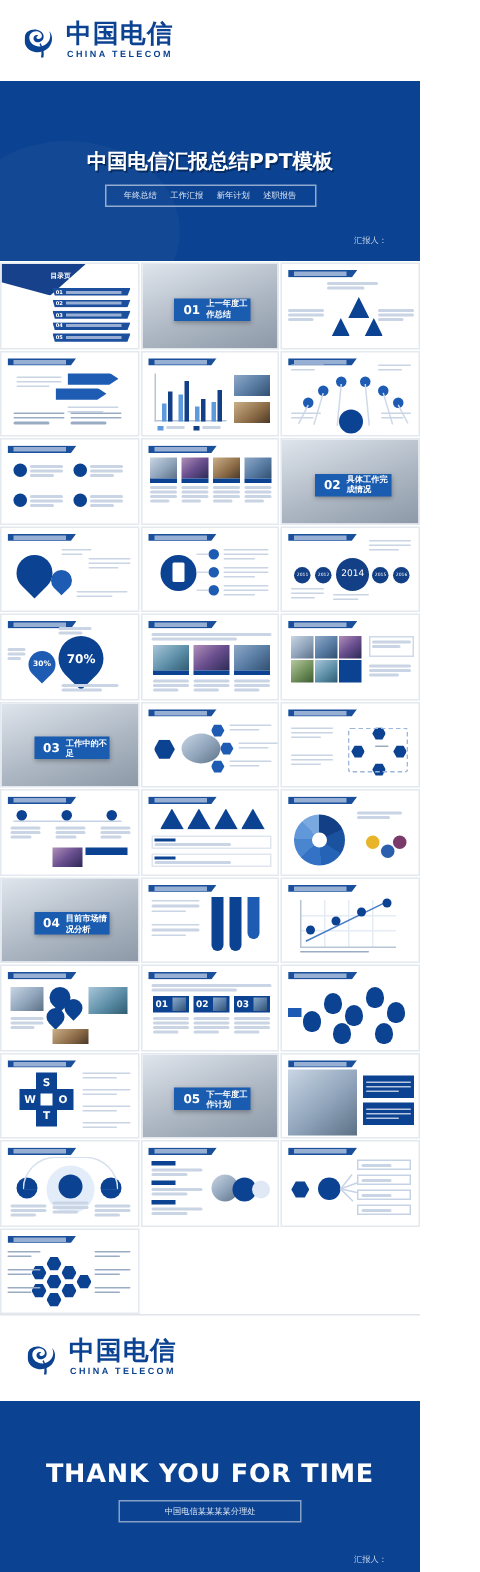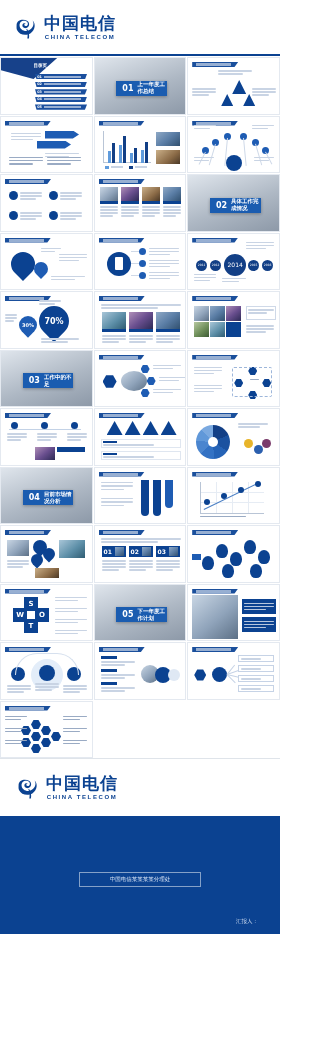--- a/index.html
+++ b/index.html
@@ -120,20 +120,33 @@
           <path d="M20 21 C23 26, 24 31, 23 36 L20.5 36 C21.5 31, 21 26, 19 22 Z" fill="#0b4291"></path>
         </svg>
       </div>
       <div class="logo-text-col">
         <div class="logo-cn">中国电信</div>
         <div class="logo-en">CHINA TELECOM</div>
       </div>
     </div>
   </div>
 
+  <div class="hero">
+    <div class="hero-swoosh"></div>
+    <div class="hero-inner">
+      <div class="hero-title">中国电信汇报总结PPT模板</div>
+      <div class="hero-sub">
+        <span>年终总结</span>
+        <span>工作汇报</span>
+        <span>新年计划</span>
+        <span>述职报告</span>
+      </div>
+    </div>
+    <div class="hero-presenter">汇报人：</div>
+  </div>
 
   <div class="grid" id="grid">
       <div class="thumb">
         <div class="toc-tri"></div>
         <div class="toc-tag">目录页</div>
         <div class="toc-bar" style="left: 34px; top: 16px; width: 52px;">
           <b>01</b>
           <i></i>
         </div>
         <div class="toc-bar" style="left: 34px; top: 23.6px; width: 52px;">
@@ -767,17 +780,18 @@
         </svg>
       </div>
       <div class="logo-text-col">
         <div class="logo-cn">中国电信</div>
         <div class="logo-en">CHINA TELECOM</div>
       </div>
     </div>
   </div>
 
   <div class="foot-hero">
+    <div class="ty">THANK YOU FOR TIME</div>
     <div class="ty-sub">中国电信某某某某分理处</div>
     <div class="foot-presenter">汇报人：</div>
   </div>
 
 </div>
 
 </body></html>

